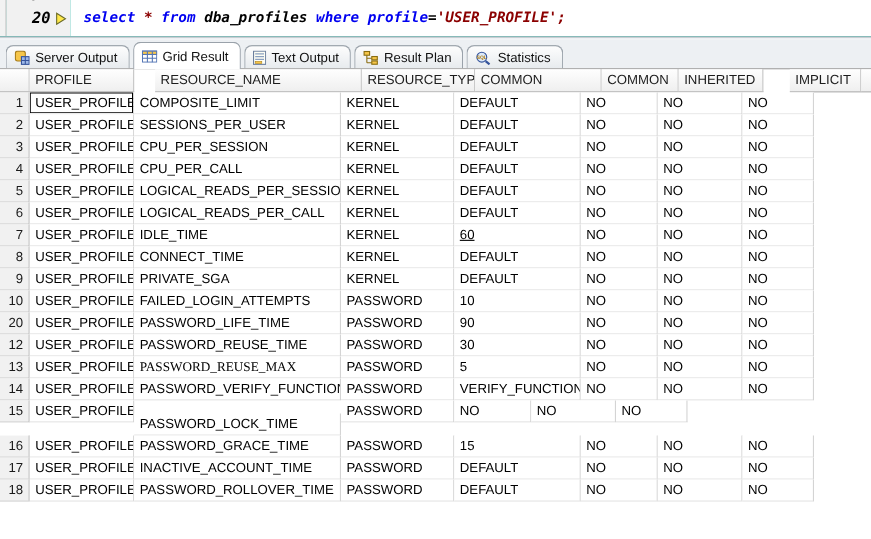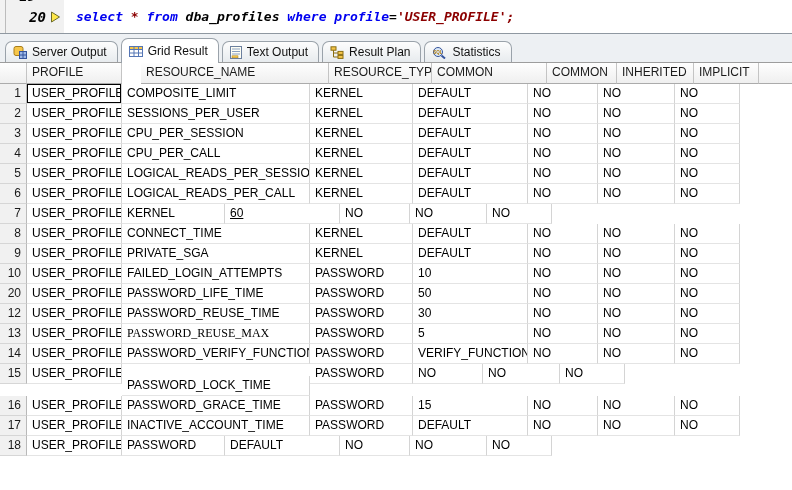--- a/index.html
+++ b/index.html
@@ -172,21 +172,21 @@
 
   <div class="grid">
       <div class="grid-row header">
         <div class="hcell corner"></div>
         <div class="hcell" style="width: 95px;">PROFILE</div>
         <div class="hcell" style="width: 188px; margin-left: 19px;">RESOURCE_NAME</div>
         <div class="hcell" style="width: 103px;">RESOURCE_TYPE</div>
         <div class="hcell" style="width: 115px;">COMMON</div>
         <div class="hcell" style="width: 70px;">COMMON</div>
         <div class="hcell" style="width: 77px;">INHERITED</div>
-        <div class="hcell" style="width: 65px;">IMPLICIT</div>
+        <div class="hcell" style="width: 65px; margin-left: 24px;">IMPLICIT</div>
         <div class="hcell hfill"></div>
       </div>
       <div class="grid-row">
         <div class="rncell">1</div>
         <div class="cell selected" style="width: 95px;">USER_PROFILE</div>
         <div class="cell" style="width: 188px;">COMPOSITE_LIMIT</div>
         <div class="cell" style="width: 103px;">KERNEL</div>
         <div class="cell" style="width: 115px;">DEFAULT</div>
         <div class="cell" style="width: 70px;">NO</div>
         <div class="cell" style="width: 77px;">NO</div>
@@ -238,20 +238,21 @@
         <div class="cell" style="width: 188px;">LOGICAL_READS_PER_CALL</div>
         <div class="cell" style="width: 103px;">KERNEL</div>
         <div class="cell" style="width: 115px;">DEFAULT</div>
         <div class="cell" style="width: 70px;">NO</div>
         <div class="cell" style="width: 77px;">NO</div>
         <div class="cell" style="width: 65px;">NO</div>
       </div>
       <div class="grid-row">
         <div class="rncell">7</div>
         <div class="cell" style="width: 95px;">USER_PROFILE</div>
+        <div class="cell" style="width: 188px;">IDLE_TIME</div>
         <div class="cell" style="width: 103px;">KERNEL</div>
         <div class="cell" style="width: 115px; text-decoration: underline;">60</div>
         <div class="cell" style="width: 70px;">NO</div>
         <div class="cell" style="width: 77px;">NO</div>
         <div class="cell" style="width: 65px;">NO</div>
       </div>
       <div class="grid-row">
         <div class="rncell">8</div>
         <div class="cell" style="width: 95px;">USER_PROFILE</div>
         <div class="cell" style="width: 188px;">CONNECT_TIME</div>
@@ -279,21 +280,21 @@
         <div class="cell" style="width: 115px;">10</div>
         <div class="cell" style="width: 70px;">NO</div>
         <div class="cell" style="width: 77px;">NO</div>
         <div class="cell" style="width: 65px;">NO</div>
       </div>
       <div class="grid-row">
         <div class="rncell">20</div>
         <div class="cell" style="width: 95px;">USER_PROFILE</div>
         <div class="cell" style="width: 188px;">PASSWORD_LIFE_TIME</div>
         <div class="cell" style="width: 103px;">PASSWORD</div>
-        <div class="cell" style="width: 115px;">50</div>
+        <div class="cell" style="width: 115px;">90</div>
         <div class="cell" style="width: 70px;">NO</div>
         <div class="cell" style="width: 77px;">NO</div>
         <div class="cell" style="width: 65px;">NO</div>
       </div>
       <div class="grid-row">
         <div class="rncell">12</div>
         <div class="cell" style="width: 95px;">USER_PROFILE</div>
         <div class="cell" style="width: 188px;">PASSWORD_REUSE_TIME</div>
         <div class="cell" style="width: 103px;">PASSWORD</div>
         <div class="cell" style="width: 115px;">30</div>
@@ -346,20 +347,21 @@
         <div class="cell" style="width: 188px;">INACTIVE_ACCOUNT_TIME</div>
         <div class="cell" style="width: 103px;">PASSWORD</div>
         <div class="cell" style="width: 115px;">DEFAULT</div>
         <div class="cell" style="width: 70px;">NO</div>
         <div class="cell" style="width: 77px;">NO</div>
         <div class="cell" style="width: 65px;">NO</div>
       </div>
       <div class="grid-row">
         <div class="rncell">18</div>
         <div class="cell" style="width: 95px;">USER_PROFILE</div>
+        <div class="cell" style="width: 188px;">PASSWORD_ROLLOVER_TIME</div>
         <div class="cell" style="width: 103px;">PASSWORD</div>
         <div class="cell" style="width: 115px;">DEFAULT</div>
         <div class="cell" style="width: 70px;">NO</div>
         <div class="cell" style="width: 77px;">NO</div>
         <div class="cell" style="width: 65px;">NO</div>
       </div>
     </div>
 
 </div>
 

